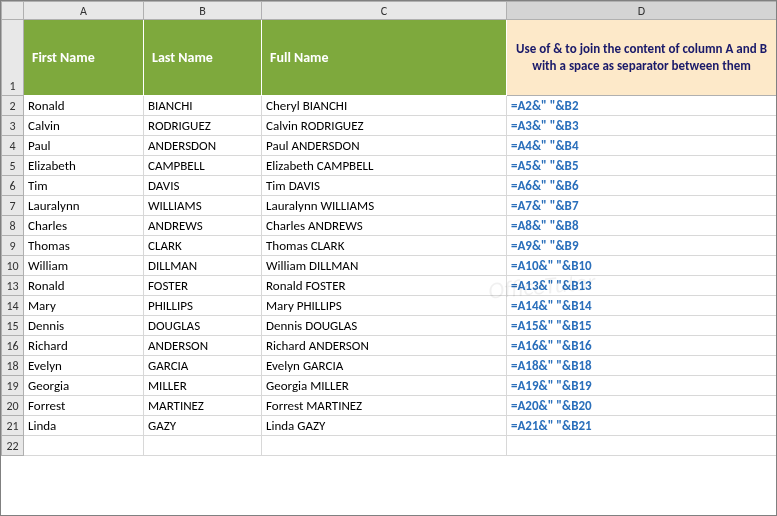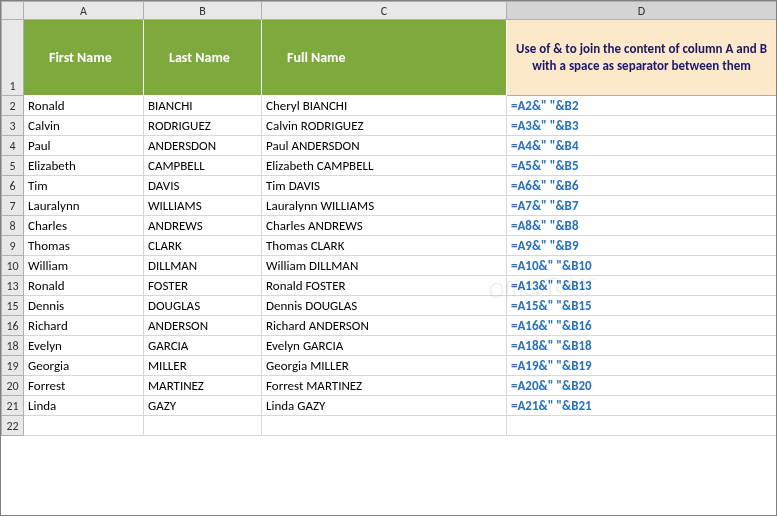--- a/index.html
+++ b/index.html
@@ -50,21 +50,21 @@
     vertical-align: middle;
     overflow: hidden;
     white-space: nowrap;
   }
   .hdrcell {
     background: #7ea93d;
     color: #fff;
     font-weight: bold;
     font-size: 14px;
     border: 1px solid #fff;
-    padding: 2px 25px;
+    padding: 2px 8px;
     vertical-align: middle;
   }
   .dhdrcell {
     background: #fde9c9;
     color: #1a1a6a;
     font-weight: bold;
     font-size: 13px;
     text-align: center;
     border: 1px solid #b0b0b0;
     padding: 8px 6px;
@@ -179,20 +179,27 @@
         <td class="cell formula">=A10&amp;" "&amp;B10</td>
       </tr>
       <tr>
         <th class="rowhdr">13</th>
         <td class="cell">Ronald</td>
         <td class="cell">FOSTER</td>
         <td class="cell">Ronald FOSTER</td>
         <td class="cell formula">=A13&amp;" "&amp;B13</td>
       </tr>
       <tr>
+        <th class="rowhdr">14</th>
+        <td class="cell">Mary</td>
+        <td class="cell">PHILLIPS</td>
+        <td class="cell">Mary PHILLIPS</td>
+        <td class="cell formula">=A14&amp;" "&amp;B14</td>
+      </tr>
+      <tr>
         <th class="rowhdr">15</th>
         <td class="cell">Dennis</td>
         <td class="cell">DOUGLAS</td>
         <td class="cell">Dennis DOUGLAS</td>
         <td class="cell formula">=A15&amp;" "&amp;B15</td>
       </tr>
       <tr>
         <th class="rowhdr">16</th>
         <td class="cell">Richard</td>
         <td class="cell">ANDERSON</td>

